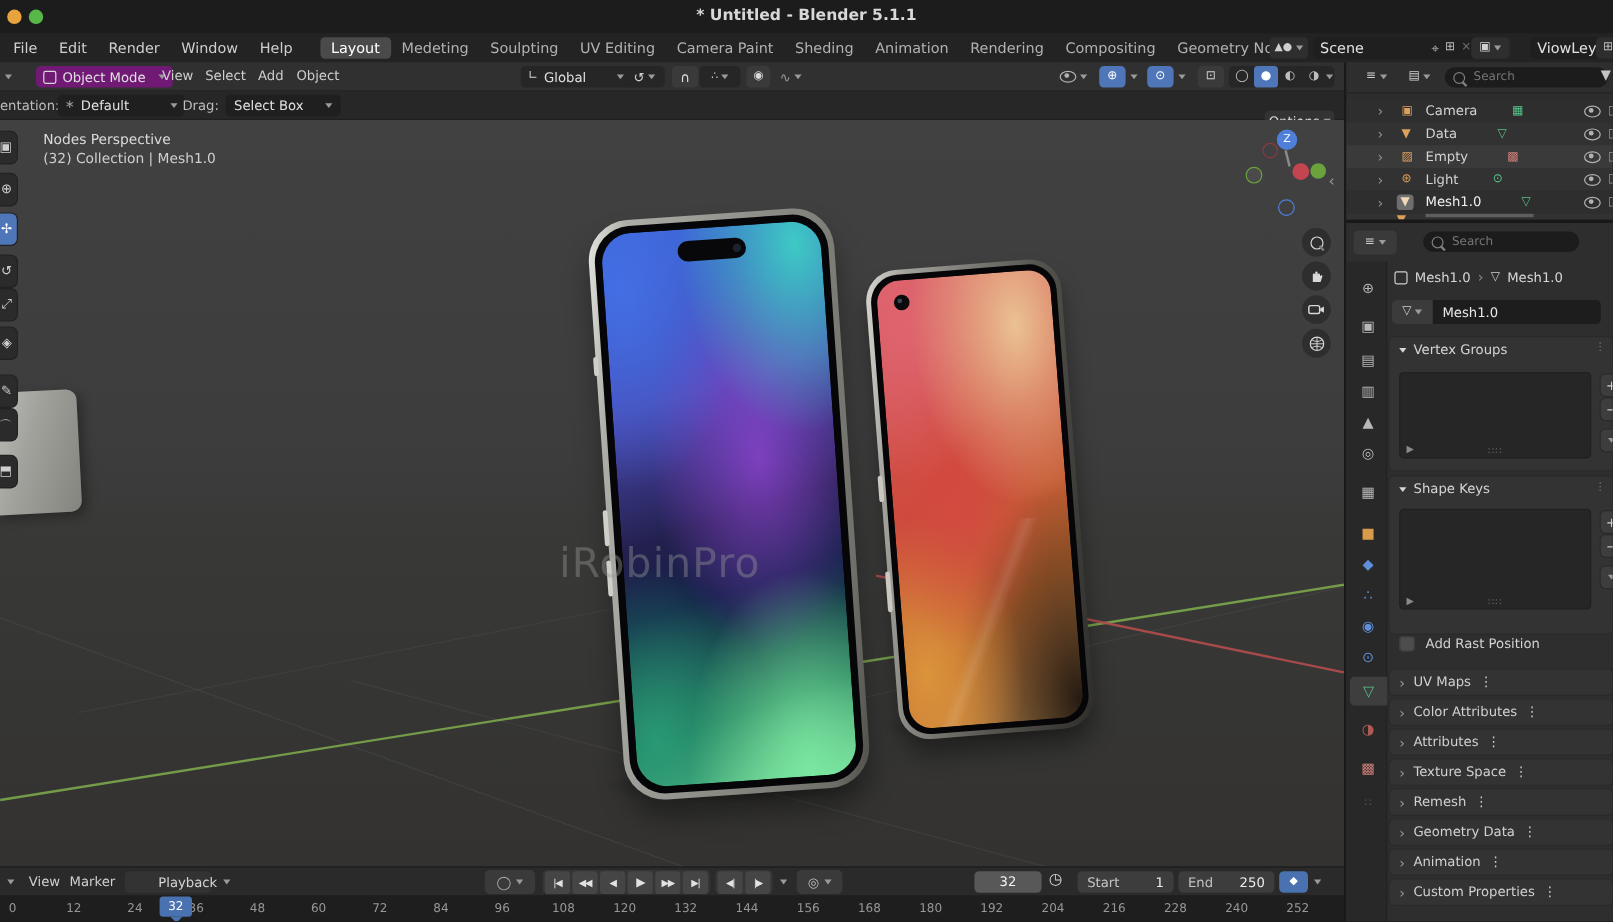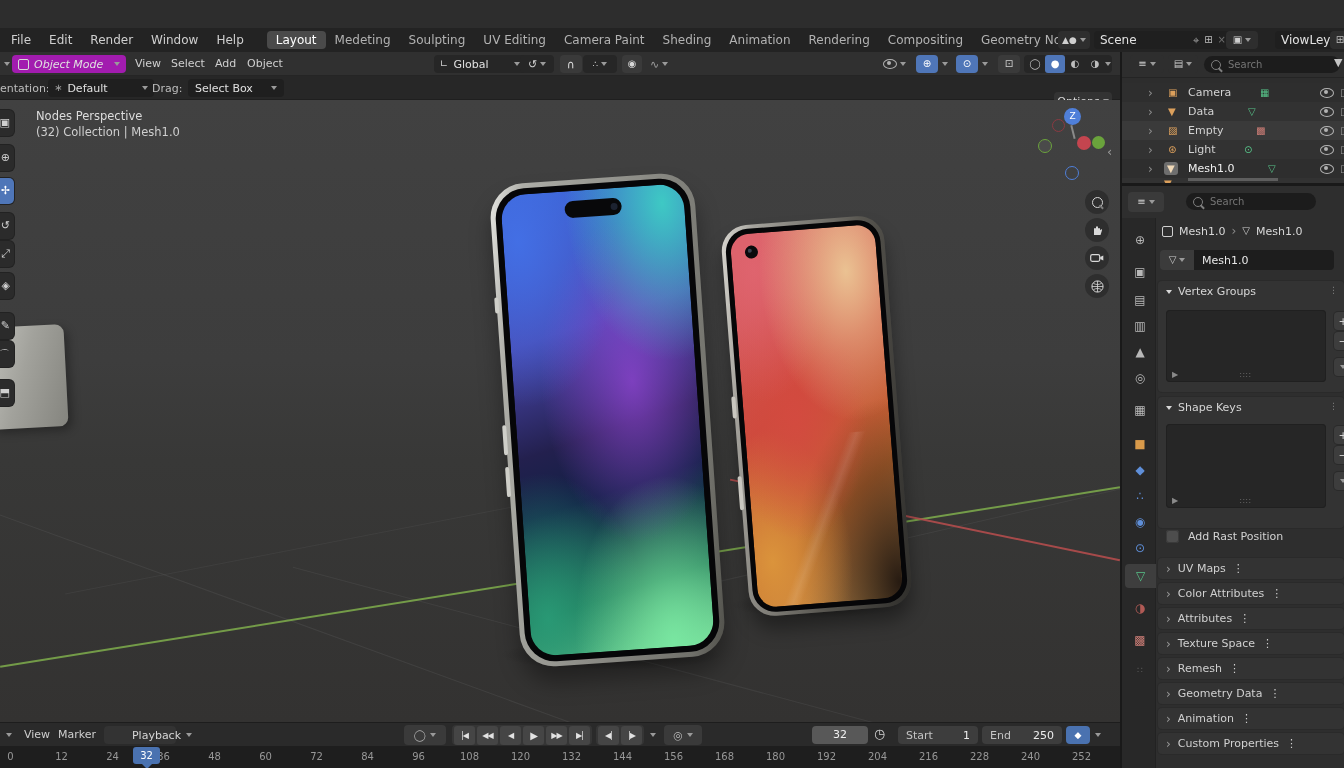--- a/index.html
+++ b/index.html
@@ -45,20 +45,25 @@
   .tpb{width:21px;height:19px;background:#454545;border-radius:3px;margin:0 1px;display:flex;align-items:center;justify-content:center;color:#e2e2e2;font-size:8px;letter-spacing:-1px;}
   .rnum{display:inline-block;width:51px;text-align:center;color:#979797;font-size:10px;}
   input{font-family:inherit;}
   svg{display:block;}
 </style>
 </head>
 <body>
 
 <div id="root">
 
+  <div class="ab f" style="left:0;top:0;width:1344px;height:28px;background:#1c1c1c;">
+    <div class="ab" style="left:6px;top:8px;width:12px;height:12px;border-radius:50%;background:#e8a33d;"></div>
+    <div class="ab" style="left:24px;top:8px;width:12px;height:12px;border-radius:50%;background:#57b847;"></div>
+    <div class="ab" style="left:0;top:0;width:1344px;height:28px;line-height:28px;text-align:center;font-size:13px;font-weight:bold;color:#d8d8d8;">* Untitled - Blender 5.1.1</div>
+  </div>
 
   <div class="ab f" style="left:0;top:28px;width:1344px;height:24px;background:#232323;font-size:12px;">
     <span class="menu-item" style="margin-left:2px;">File</span>
     <span class="menu-item">Edit</span>
     <span class="menu-item">Render</span>
     <span class="menu-item">Window</span>
     <span class="menu-item">Help</span>
     <span style="width:14px;"></span>
     <span class="tab active">Layout</span>
     <span class="tab">Medeting</span>
@@ -90,21 +95,21 @@
     <div class="field ab" style="left:1262px;top:3px;width:64px;height:18px;padding:0 6px;margin-left:13px;">
       <span style="color:#e2e2e2;">ViowLeyer</span>
     </div>
     <div class="btnish ab" style="left:1330px;top:3px;width:20px;height:18px;">
       <span class="icon" style="color:#bdbdbd;font-size:10px;">⊞</span>
     </div>
   </div>
 
   <div class="ab" style="left:0;top:52px;width:1120px;height:24px;background:#303030;border-bottom:1px solid #252525;box-sizing:border-box;">
     <span class="cv ab" style="left:4px;top:10px;"></span>
-    <div class="field ab" style="left:12px;top:3px;width:102px;height:18px;padding:0 6px;gap:5px;background:#a21caf;font-style:italic;">
+    <div class="field ab" style="left:30px;top:3px;width:102px;height:18px;padding:0 6px;gap:5px;background:#701a75;">
       <span class="icon" style="width:9px;height:9px;border:1px solid #d8d8d8;border-radius:2px;"></span>
       <span style="color:#e0e0e0;flex:1;">Object Mode</span>
       <span class="cv"></span>
     </div>
     <span class="menu-item ab" style="left:126px;top:5px;">View</span>
     <span class="menu-item ab" style="left:162px;top:5px;">Select</span>
     <span class="menu-item ab" style="left:206px;top:5px;">Add</span>
     <span class="menu-item ab" style="left:238px;top:5px;">Object</span>
 
     <div class="field ab" style="left:434px;top:3px;width:80px;height:18px;padding:0 6px;gap:5px;background:#262626;">
@@ -217,20 +222,21 @@
         radial-gradient(110% 70% at 12% 88%, rgba(220,150,60,.95), rgba(220,150,60,0) 50%),
         radial-gradient(130% 90% at 98% 96%, rgba(30,20,14,.95), rgba(30,20,14,0) 55%),
         linear-gradient(140deg,#d8606a 0%,#cc4a3c 42%,#c06a30 72%,#caa05c 100%);">
         <div class="ab" style="left:14px;top:12px;width:13px;height:13px;border-radius:50%;background:#0a0a0c;">
           <div class="ab" style="left:3px;top:3px;width:4px;height:4px;border-radius:50%;background:#3a4250;"></div>
         </div>
         <div class="ab" style="left:0;top:55%;width:100%;height:45%;background:linear-gradient(115deg,transparent 46%,rgba(255,255,255,.10) 50%,transparent 54%);"></div>
       </div>
     </div>
 
+    <div class="ab" style="left:466px;top:350px;font-size:34px;color:#969696;opacity:.42;letter-spacing:1px;z-index:30;">iRobinPro</div>
 
     <div class="ab" style="left:36px;top:9px;color:#dcdcdc;font-size:11.5px;">Nodes Perspective</div>
     <div class="ab" style="left:36px;top:25px;color:#cfcfcf;font-size:11.5px;">(32) Collection | Mesh1.0</div>
 
     <div class="ab" style="left:0;top:0;width:20px;height:420px;">
       <div class="tbtn" style="top:10px;">
           <span class="g">▣</span>
         </div>
       <div class="tbtn" style="top:45px;">
           <span class="g">⊕</span>

